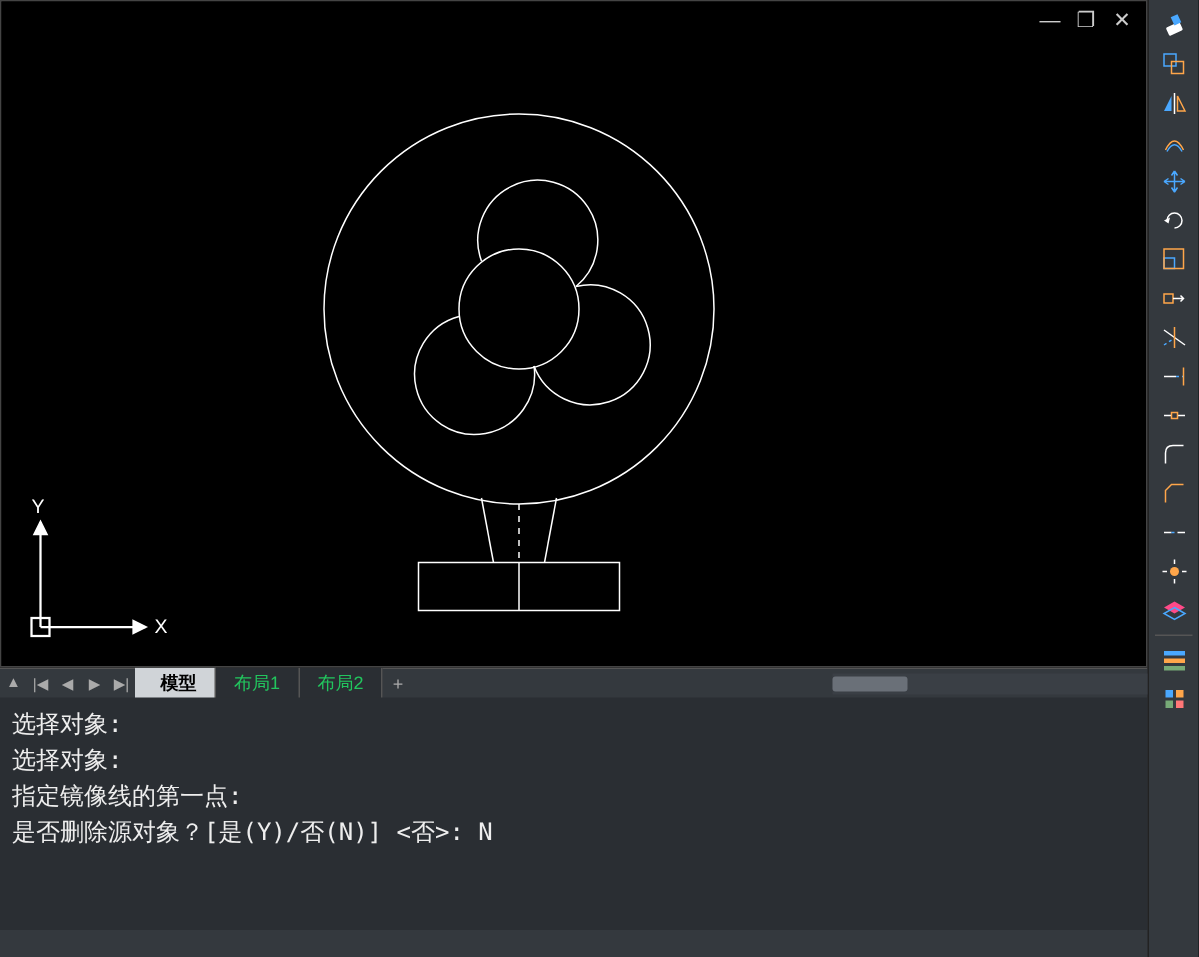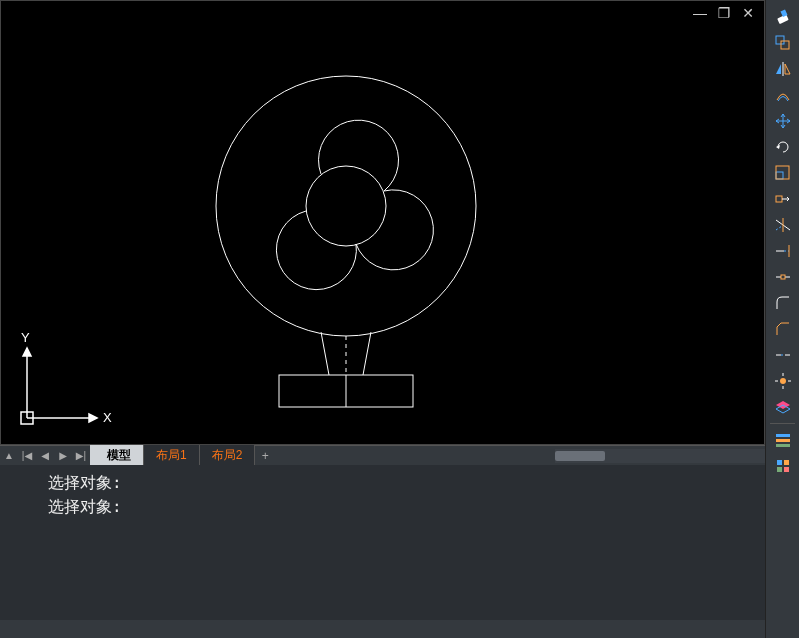--- a/index.html
+++ b/index.html
@@ -73,21 +73,21 @@
       color: #aaa;
       cursor: pointer;
       display: flex;
       align-items: center;
       justify-content: center;
       font-size: 10px;
     }
     .tab {
       padding: 2px 12px;
       background: #2a2e33;
-      color: #f97316;
+      color: #22c55e;
       border-right: 1px solid #555;
       cursor: pointer;
       font-size: 12px;
     }
     .tab.active {
       background: #d0d4d8;
       color: #000;
       font-weight: bold;
       padding-left: 17px;
     }
@@ -114,21 +114,21 @@
     .command-area {
       height: 155px;
       background: #2a2e33;
       padding: 6px 8px;
       color: #eee;
       font-size: 16px;
       font-family: "SimSun", monospace;
       line-height: 1.5;
       overflow: hidden;
     }
-    .command-line { white-space: pre; margin-left: 40px; }
+    .command-line { white-space: pre; }
     .bottom-gap {
       height: 18px;
       background: #34393e;
     }
     .right-toolbar {
       width: 34px;
       background: #34393e;
       display: flex;
       flex-direction: column;
       padding-top: 4px;
@@ -211,20 +211,22 @@
     <div class="tab">布局2</div>
     <div class="tab-add">+</div>
     <div class="scrollbar-h">
       <div class="scrollbar-h-thumb"></div>
     </div>
   </div>
 
   <div class="command-area">
     <div class="command-line">选择对象:</div>
     <div class="command-line">选择对象:</div>
+    <div class="command-line">指定镜像线的第一点:</div>
+    <div class="command-line">是否删除源对象？[是(Y)/否(N)] &lt;否&gt;: N</div>
   </div>
 
   <div class="bottom-gap"></div>
 </div>
 
 <div class="right-toolbar">
   <div class="tool-btn">
     <svg class="tool-icon" viewBox="0 0 18 18">
         <rect x="3" y="8" width="10" height="6" rx="1" fill="#fff" transform="rotate(-25 9 9)"></rect>
         <rect x="9" y="3" width="5" height="6" fill="#4aa8ff" transform="rotate(-25 9 9)"></rect>

